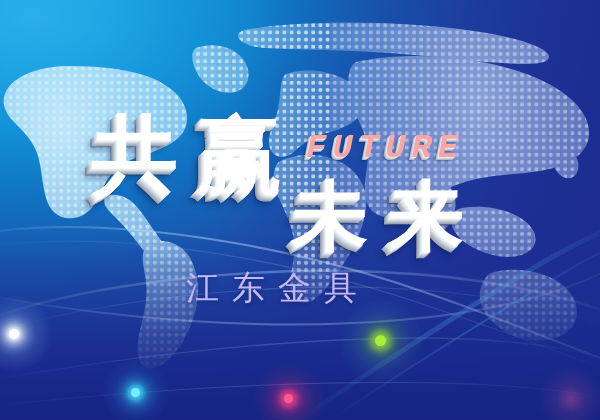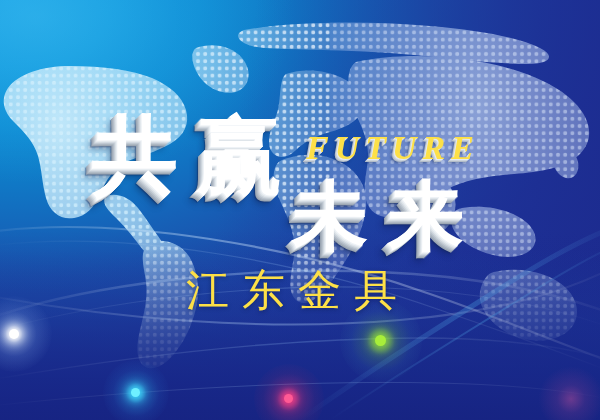--- a/index.html
+++ b/index.html
@@ -116,44 +116,44 @@
 
   #char-gong { left: 92px;  top: 112px; font-size: 86px; letter-spacing: 0; }
   #char-ying { left: 196px; top: 112px; font-size: 86px; letter-spacing: 0; }
   #char-wei  { left: 292px; top: 178px; font-size: 76px; letter-spacing: 0; }
   #char-lai  { left: 388px; top: 178px; font-size: 76px; letter-spacing: 0; }
 
   #future-word {
     position: absolute;
     left: 306px;
     top: 131px;
-    font-family: Liberation Serif, serif;
+    font-family: Liberation Mono, monospace;
     font-style: italic;
     font-weight: 700;
     font-size: 34px;
     letter-spacing: 6px;
-    color: #fde047;
+    color: #fca5a5;
     line-height: 1;
     white-space: nowrap;
     text-shadow:
       -1px 1px 0 #e6ebf0,
       -2px 2px 0 #ccd4dd,
       -3px 3px 0 #b2bcc8,
       -4px 4px 3px rgba(15,35,85,0.5);
   }
 
   #brand-name {
     position: absolute;
     left: 186px;
     top: 272px;
-    font-family: Liberation Mono, monospace;
+    font-family: Liberation Serif, serif;
     font-weight: 300;
-    font-size: 43px;
+    font-size: 33px;
     letter-spacing: 13px;
-    color: #fde047;
+    color: #c4b5fd;
     line-height: 1;
     white-space: nowrap;
     text-shadow: 0 1px 4px rgba(8,20,60,0.45);
   }
 </style>
 </head>
 <body>
 
 <div id="banner">
 

